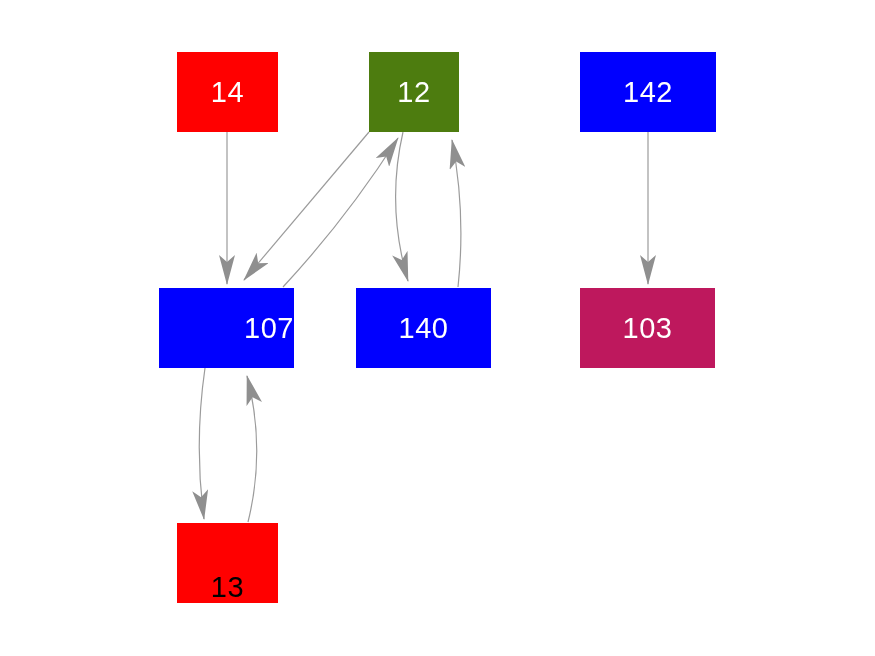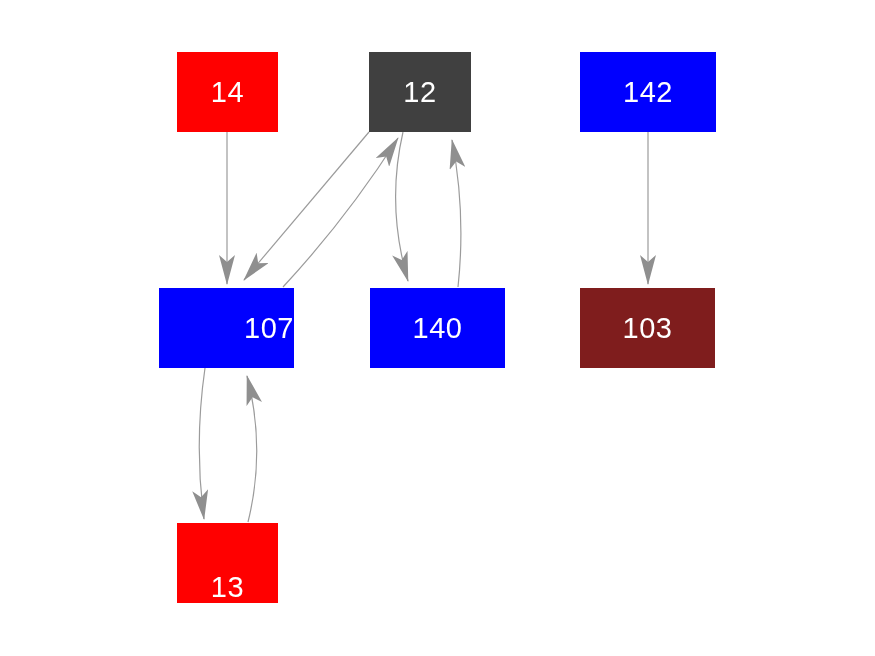--- a/index.html
+++ b/index.html
@@ -56,32 +56,32 @@
         <path class="edge-path" d="M 458 287 Q 466 213 452 140" stroke="#9b9b9b" marker-end="url(#arrowhead)"></path>
         <path class="edge-path" d="M 648 132 L 648 284" stroke="#9b9b9b" marker-end="url(#arrowhead)"></path>
         <path class="edge-path" d="M 205 368 Q 194 444 204 519" stroke="#9b9b9b" marker-end="url(#arrowhead)"></path>
         <path class="edge-path" d="M 248 522 Q 266 449 247 376" stroke="#9b9b9b" marker-end="url(#arrowhead)"></path>
       </g>
   </svg>
   <div>
       <div class="node" style="left: 177px; top: 52px; width: 101px; height: 80px; background: rgb(255, 0, 0);">
         <span class="node-label" style="color: rgb(255, 255, 255);">14</span>
       </div>
-      <div class="node" style="left: 369px; top: 52px; width: 102px; height: 80px; background: #404040;">
+      <div class="node" style="left: 369px; top: 52px; width: 90px; height: 80px; background: #4d7c0f;">
         <span class="node-label" style="color: rgb(255, 255, 255);">12</span>
       </div>
       <div class="node" style="left: 580px; top: 52px; width: 136px; height: 80px; background: rgb(0, 0, 255); text-align: right;">
         <span class="node-label" style="color: rgb(255, 255, 255);">142</span>
       </div>
       <div class="node" style="left: 159px; top: 288px; width: 135px; height: 80px; background: rgb(0, 0, 255); justify-content: flex-end;">
         <span class="node-label" style="color: rgb(255, 255, 255);">107</span>
       </div>
-      <div class="node" style="left: 370px; top: 288px; width: 135px; height: 80px; background: rgb(0, 0, 255);">
+      <div class="node" style="left: 356px; top: 288px; width: 135px; height: 80px; background: rgb(0, 0, 255);">
         <span class="node-label" style="color: rgb(255, 255, 255);">140</span>
       </div>
-      <div class="node" style="left: 580px; top: 288px; width: 135px; height: 80px; background: #7f1d1d;">
+      <div class="node" style="left: 580px; top: 288px; width: 135px; height: 80px; background: #be185d;">
         <span class="node-label" style="color: rgb(255, 255, 255);">103</span>
       </div>
       <div class="node" style="left: 177px; top: 523px; width: 101px; height: 80px; background: rgb(255, 0, 0);">
-        <span class="node-label" style="color: #ffffff; margin-top: 48px;">13</span>
+        <span class="node-label" style="color: #000000; margin-top: 48px;">13</span>
       </div>
     </div>
 </div>
 
 </body></html>

